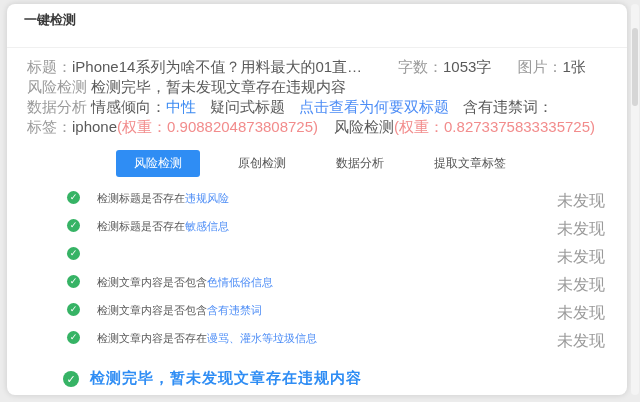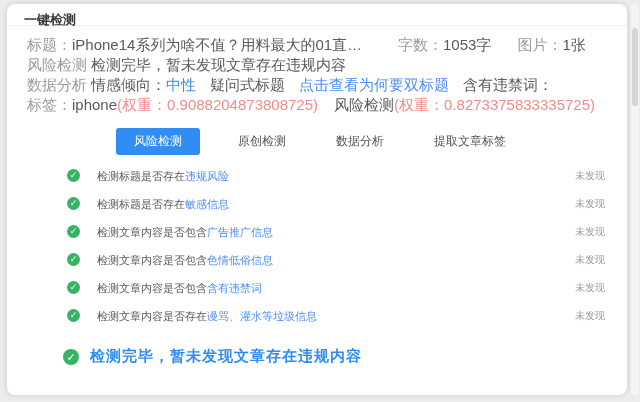--- a/index.html
+++ b/index.html
@@ -1,20 +1,20 @@
 <!DOCTYPE html>
 <html><head>
 <meta charset="utf-8">
 <style>
   * { margin:0; padding:0; box-sizing:border-box; }
   html,body { width:640px; height:402px; }
   body { font-family:"Liberation Sans","DejaVu Sans",sans-serif; background:#ececec; overflow:hidden; position:relative; }
   .card { position:absolute; left:7px; top:4px; width:620px; height:391px; background:#ffffff;
           border-radius:8px; box-shadow:0 0 6px rgba(0,0,0,0.14); overflow:hidden; }
-  .card-header { height:22px; line-height:31px; padding:0 17px; font-size:13px; font-weight:bold;
+  .card-header { height:44px; line-height:31px; padding:0 17px; font-size:13px; font-weight:bold;
                  color:#3a3a3a; border-bottom:1px solid #f0f0f0; }
   .meta { padding:9px 18px 0 20px; }
   .meta-row { display:flex; align-items:baseline; font-size:15px; line-height:20px; height:20px;
               color:#666; white-space:nowrap; overflow:hidden; }
   .meta-label { flex:none; width:64px; color:#9a9a9a; }
   .meta-label.wide { width:88px; }
   .inline-label { color:#9a9a9a; }
   .title-text { display:inline-block; max-width:300px; overflow:hidden; text-overflow:ellipsis;
                 white-space:nowrap; vertical-align:bottom; color:#5a5a5a; }
   .gap-lg { margin-left:26px; }
@@ -26,21 +26,21 @@
   .weight { color:#f28c8c; }
   .tag { margin-right:16px; }
   .tabs { display:flex; justify-content:center; align-items:center; gap:26px; margin-top:13px; }
   .tab { font-size:12px; color:#555; padding:5px 12px; cursor:pointer; border-radius:3px; }
   .tab.active { background:#2f8df4; color:#ffffff; padding:5px 18px; }
   .checks { margin-top:14px; padding:0 22px 0 60px; }
   .check-row { display:flex; align-items:flex-start; height:28px; font-size:11px; color:#5a5a5a; }
   .check-icon { flex:none; width:13px; height:13px; border-radius:50%; background:#36b365; color:#fff;
                 font-size:9px; line-height:13px; text-align:center; margin-right:17px; }
   .check-icon::before { content:"✓"; }
-  .check-result { margin-left:auto; color:#9a9a9a; font-size:10px; }
+  .check-result { margin-left:auto; color:#9a9a9a; font-size:16px; }
   .summary { display:flex; align-items:center; margin:10px 0 0 56px; }
   .summary-icon { flex:none; width:16px; height:16px; border-radius:50%; background:#36b365; color:#fff;
                   font-size:11px; line-height:16px; text-align:center; }
   .summary-icon::before { content:"✓"; }
   .summary-text { margin-left:11px; font-size:15px; font-weight:bold; color:#2f8df4; letter-spacing:1px; }
   .scrollbar { position:absolute; right:1px; top:4px; width:8px; height:391px; background:#f4f4f4; border-radius:4px; }
   .scroll-thumb { position:absolute; left:1px; top:24px; width:6px; height:78px; background:#d6d6d6; border-radius:3px; }
 </style>
 </head>
 <body>
@@ -102,21 +102,20 @@
       <span><span>检测标题是否存在</span><span class="link">违规风险</span></span>
       <span class="check-result">未发现</span>
     </div>
     <div class="check-row">
       <span class="check-icon"></span>
       <span><span>检测标题是否存在</span><span class="link">敏感信息</span></span>
       <span class="check-result">未发现</span>
     </div>
     <div class="check-row">
       <span class="check-icon"></span>
-      <span><span>检测文章内容是否包含</span><span class="link">广告推广信息</span></span>
       <span class="check-result">未发现</span>
     </div>
     <div class="check-row">
       <span class="check-icon"></span>
       <span><span>检测文章内容是否包含</span><span class="link">色情低俗信息</span></span>
       <span class="check-result">未发现</span>
     </div>
     <div class="check-row">
       <span class="check-icon"></span>
       <span><span>检测文章内容是否包含</span><span class="link">含有违禁词</span></span>

